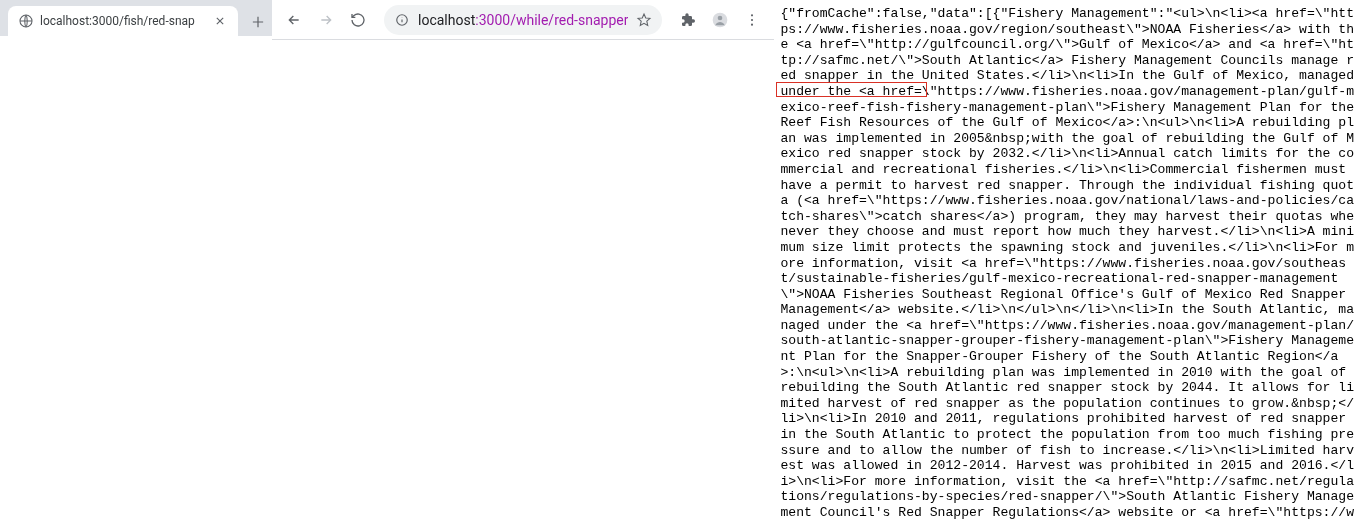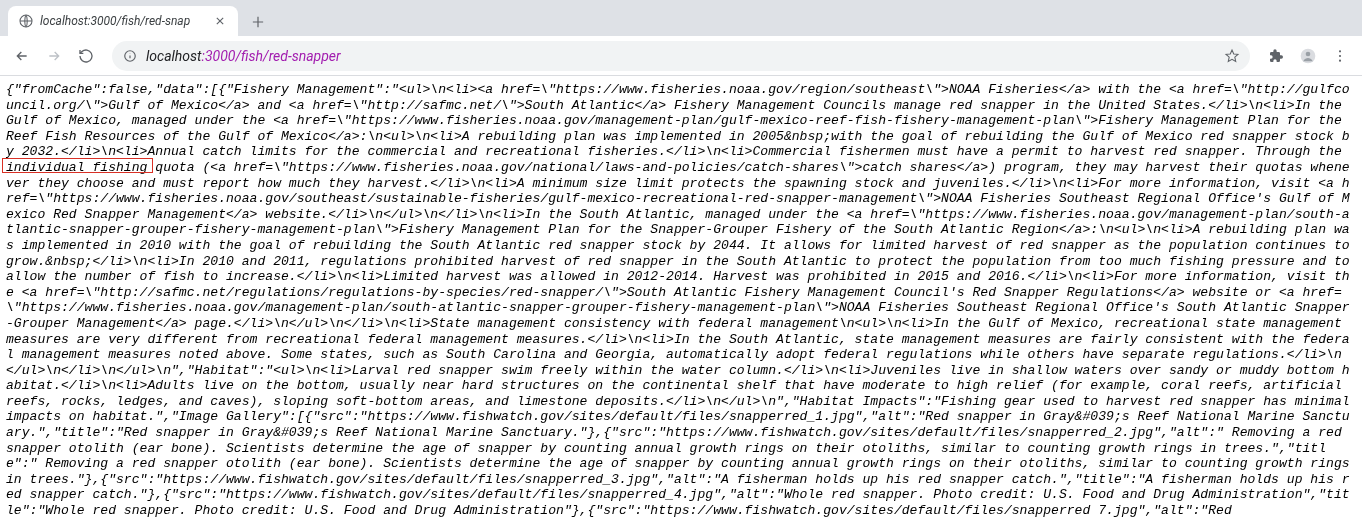--- a/index.html
+++ b/index.html
@@ -1,18 +1,18 @@
 <!DOCTYPE html>
 <html><head>
   <meta charset="utf-8">
   <style>
     * { margin: 0; padding: 0; box-sizing: border-box; }
     html, body { width: 1362px; height: 520px; font-family: -apple-system, BlinkMacSystemFont, "Segoe UI", Roboto, sans-serif; overflow: hidden; background: #fff; }
     
-    .browser-chrome { display: flex; flex-direction: column; width: 100%; height: 100%; font-style: italic; }
+    .browser-chrome { display: flex; flex-direction: row; width: 100%; height: 100%; }
     
     .tab-strip { display: flex; align-items: flex-end; height: 36px; background: #dee1e6; padding-left: 8px; padding-top: 6px; }
     .tab { display: flex; align-items: center; height: 30px; min-width: 230px; max-width: 230px; background: #fff; border-radius: 8px 8px 0 0; padding: 0 10px; font-size: 12px; color: #3c4043; gap: 6px; }
     .tab .favicon { width: 16px; height: 16px; display: inline-flex; align-items: center; justify-content: center; flex-shrink: 0; }
     .tab .favicon svg { width: 16px; height: 16px; }
     .tab .tab-title { flex: 1; white-space: nowrap; overflow: hidden; text-overflow: ellipsis; }
     .tab .tab-close { width: 16px; height: 16px; display: inline-flex; align-items: center; justify-content: center; color: #5f6368; border-radius: 50%; cursor: pointer; flex-shrink: 0; }
     .tab .tab-close svg { width: 8px; height: 8px; }
     .new-tab-btn { width: 28px; height: 28px; display: inline-flex; align-items: center; justify-content: center; color: #5f6368; margin-left: 6px; cursor: pointer; border-radius: 50%; }
     .new-tab-btn svg { width: 12px; height: 12px; }
@@ -86,21 +86,21 @@
     <div class="omnibox">
       <span class="site-info">
         <svg viewBox="0 0 24 24" fill="none" stroke="currentColor" stroke-width="2">
             <circle cx="12" cy="12" r="9"></circle>
             <path d="M12 8v.5M12 11v5"></path>
           </svg>
       </span>
       <span class="url-display">
         <span class="url-host">localhost</span>
           <span class="url-port">:3000</span>
-          <span class="url-path">/fish/red-snapper</span>
+          <span class="url-path">/while/red-snapper</span>
       </span>
       <span class="star">
         <svg viewBox="0 0 24 24" fill="none" stroke="currentColor" stroke-width="1.6">
             <path d="M12 3l2.6 5.9 6.4.6-4.8 4.3 1.4 6.3L12 17l-5.6 3.1 1.4-6.3L3 9.5l6.4-.6L12 3z"></path>
           </svg>
       </span>
     </div>
 
     <div class="toolbar-right">
       <div class="nav-btn">

